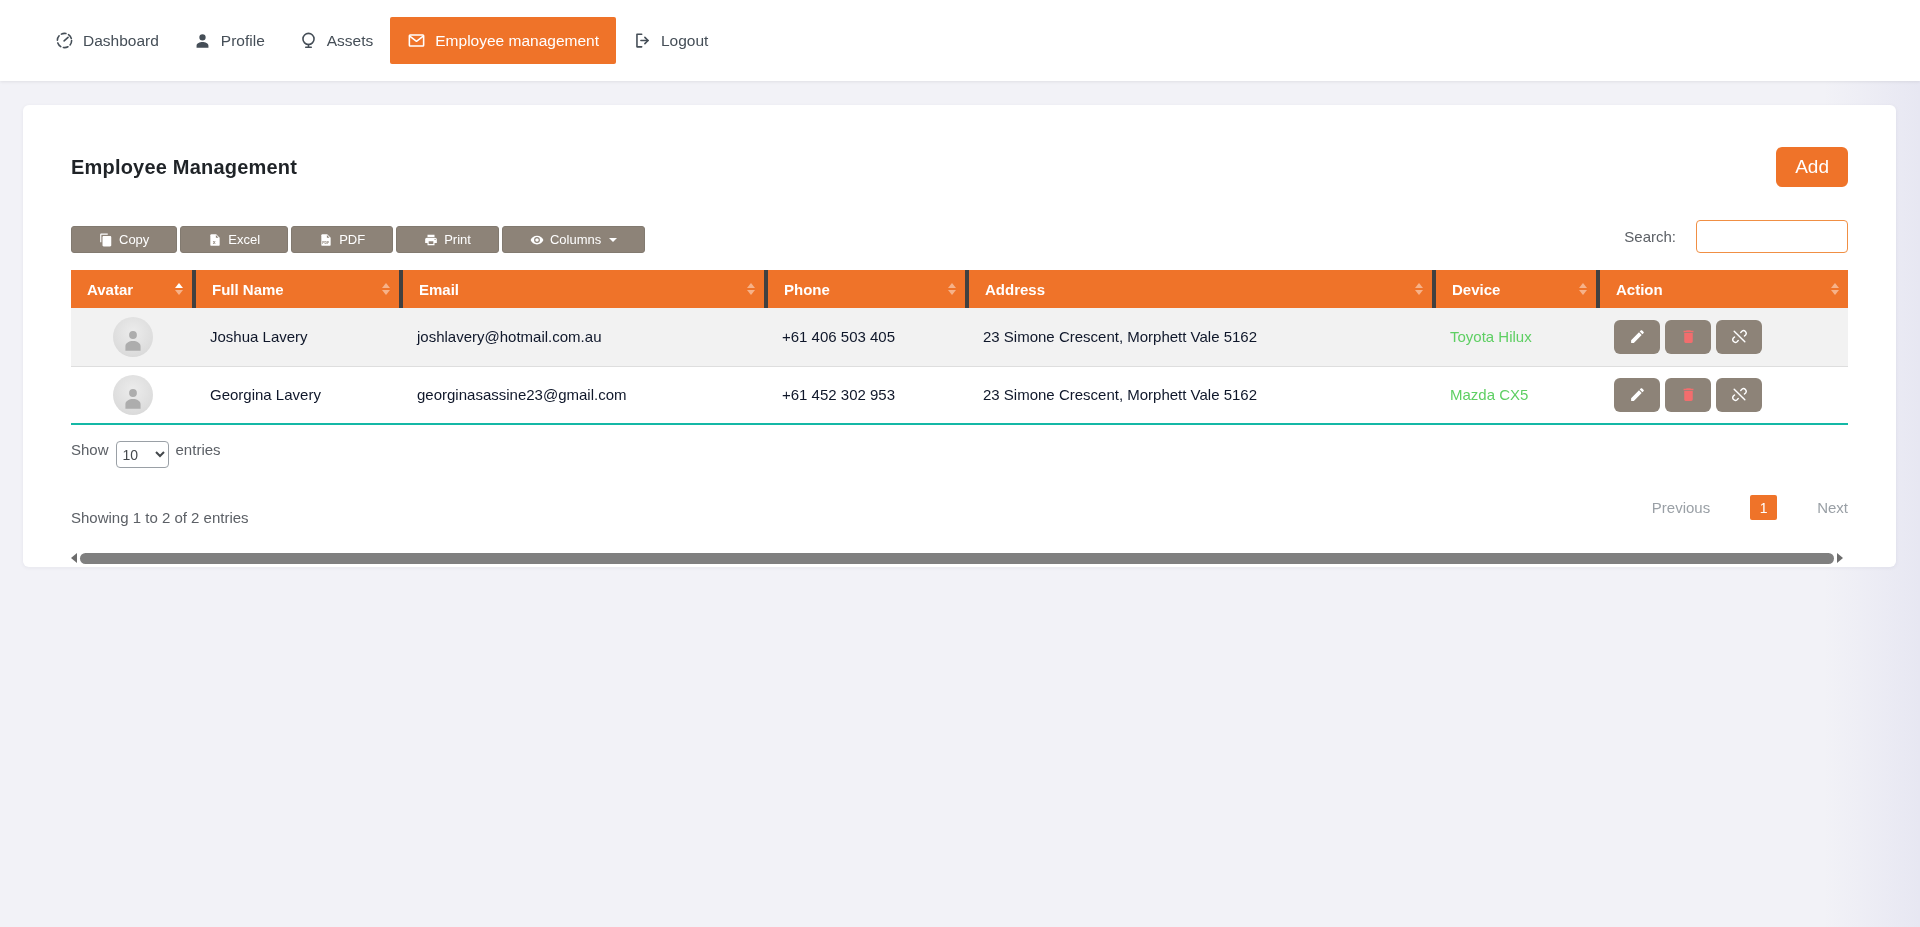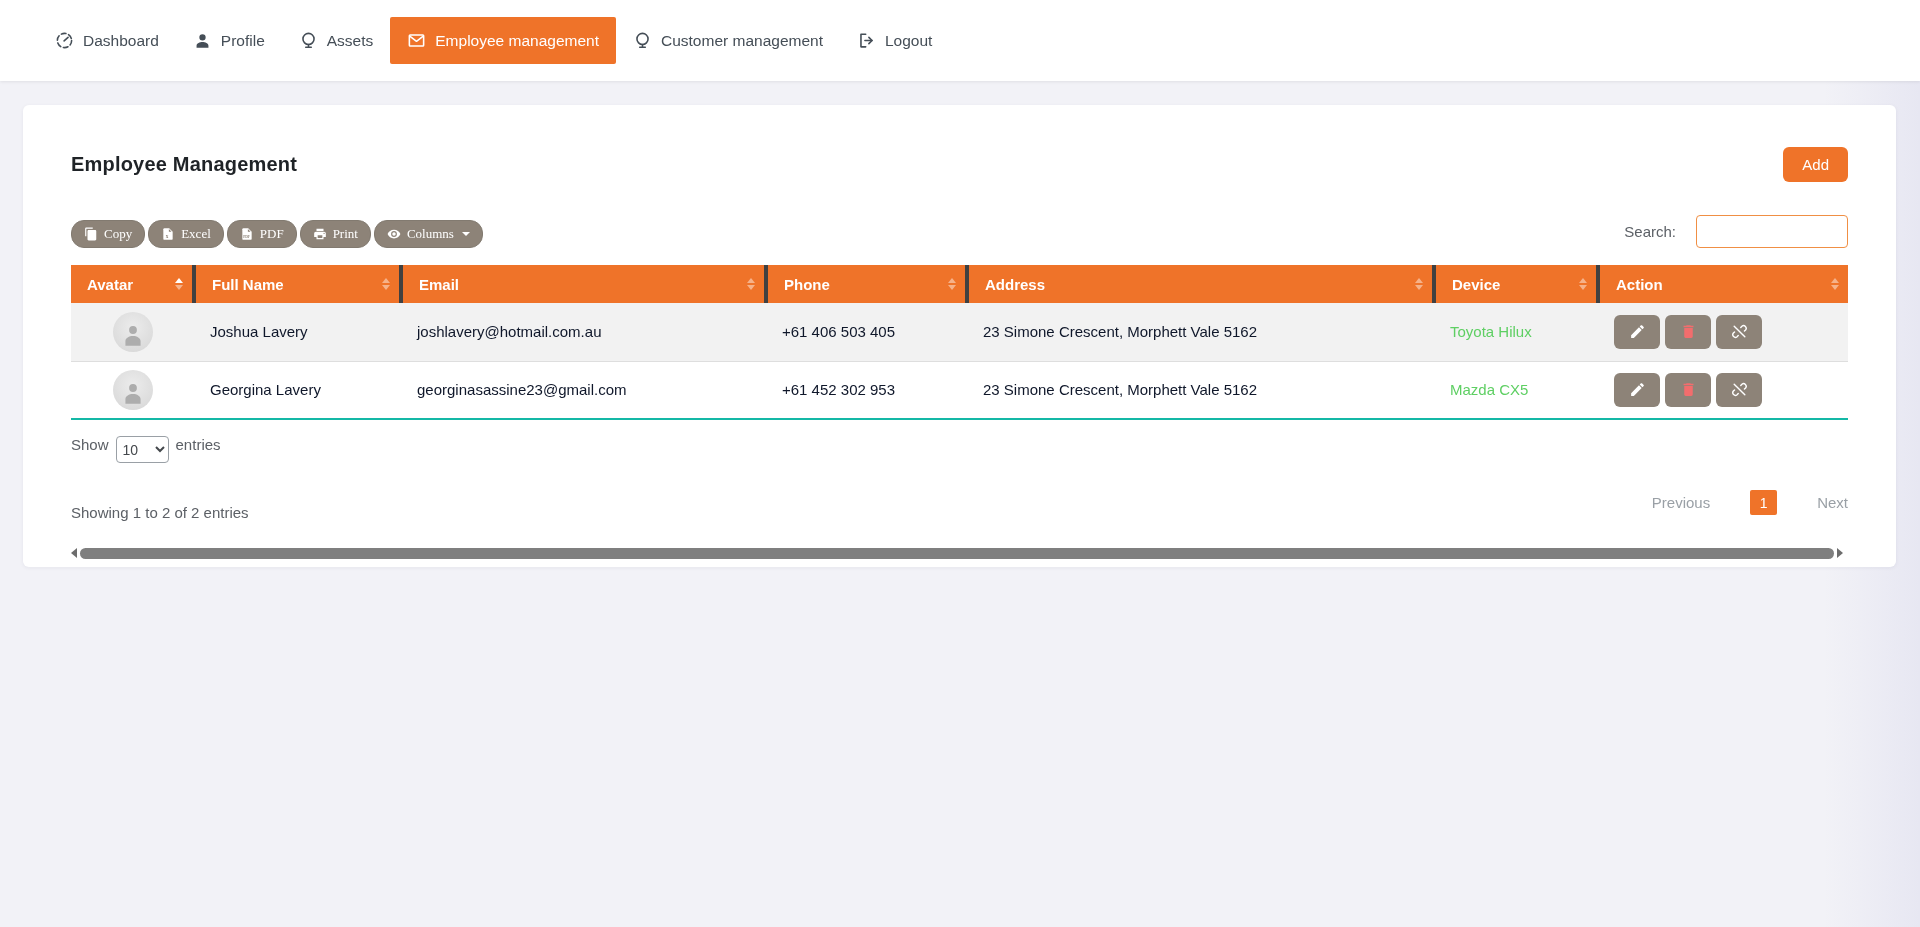--- a/index.html
+++ b/index.html
@@ -27,30 +27,30 @@
   
   .card {
     background: #ffffff; margin: 24px 24px 0 23px; border-radius: 6px;
     box-shadow: 0 1px 4px rgba(30,30,60,.06);
     padding: 42px 48px 30px 48px; height: 462px; position: relative;
   }
   .card-head { display: flex; justify-content: space-between; align-items: center; }
   .page-title { font-size: 20px; font-weight: 700; color: #1f2327; letter-spacing: .2px; }
   .add-btn {
     background: #ef7329; color: #fff; border: none; border-radius: 6px;
-    font-size: 15px; padding: 9px 19px; cursor: pointer; font-family: inherit;
+    font-size: 19px; padding: 9px 19px; cursor: pointer; font-family: inherit;
   }
 
   
   .toolbar { display: flex; justify-content: space-between; align-items: flex-end; margin-top: 33px; }
   .btn-group { display: flex; gap: 3px; }
   .dt-btn {
-    background: #8d8378; color: #fff; border: 1px solid #827a70; border-radius: 13px;
-    font-size: 13px; padding: 5px 12px; display: flex; align-items: center; gap: 6px;
-    cursor: pointer; font-family: Liberation Serif, serif;
+    background: #8d8378; color: #fff; border: 1px solid #827a70; border-radius: 3px;
+    font-size: 13px; padding: 5px 27px; display: flex; align-items: center; gap: 6px;
+    cursor: pointer; font-family: Liberation Sans, sans-serif;
   }
   .dt-btn svg { width: 14px; height: 14px; }
   .caret-down {
     width: 0; height: 0; border-left: 4px solid transparent; border-right: 4px solid transparent;
     border-top: 4px solid #fff; margin-left: 2px;
   }
   .search-wrap { display: flex; align-items: center; gap: 20px; }
   .search-label { font-size: 15px; color: #5c6066; }
   .search-input {
     width: 152px; height: 33px; border: 1px solid #f08f44; border-radius: 4px;
@@ -144,30 +144,20 @@
     <span>Assets</span>
   </div>
   <div class="nav-item active">
     <span class="nicon">
       <svg viewBox="0 0 24 24" fill="none" stroke="#ffffff" stroke-width="2" stroke-linejoin="round">
         <rect x="3" y="5" width="18" height="14" rx="1"></rect>
           <path d="M3.5 6.5 12 13l8.5-6.5"></path>
       </svg>
     </span>
     <span>Employee management</span>
-  </div>
-  <div class="nav-item">
-    <span class="nicon">
-      <svg viewBox="0 0 24 24" fill="none" stroke="#454e57" stroke-width="2" stroke-linecap="round">
-        <circle cx="12" cy="10" r="7"></circle>
-          <path d="M12 17v3"></path>
-          <path d="M8.5 20.5h7"></path>
-      </svg>
-    </span>
-    <span>Customer management</span>
   </div>
   <div class="nav-item">
     <span class="nicon">
       <svg viewBox="0 0 24 24" fill="none" stroke="#454e57" stroke-width="2" stroke-linecap="round" stroke-linejoin="round">
         <path d="M11 4H5v16h6"></path>
           <path d="M15 8l4 4-4 4"></path>
           <path d="M19 12h-9"></path>
       </svg>
     </span>
     <span>Logout</span>

